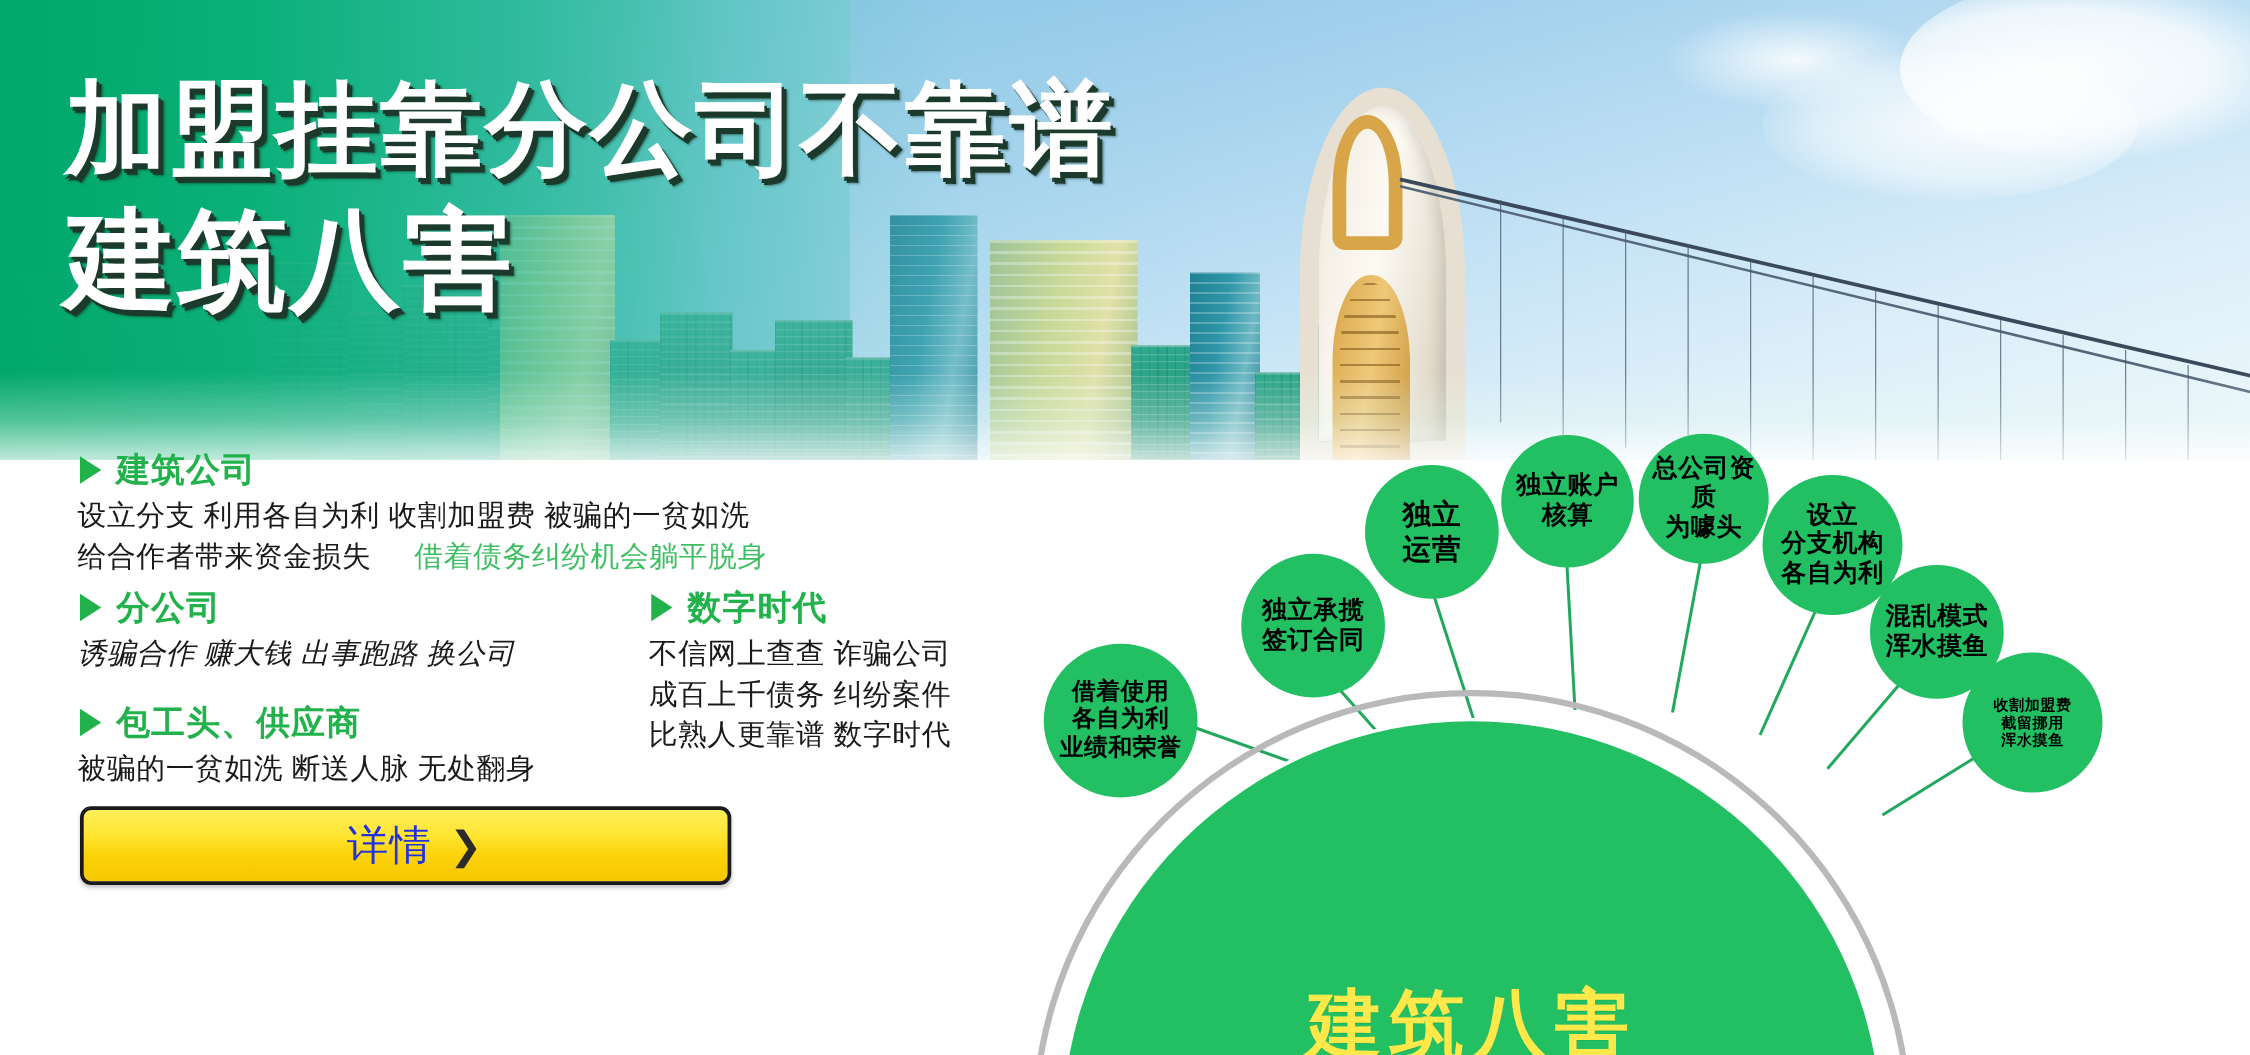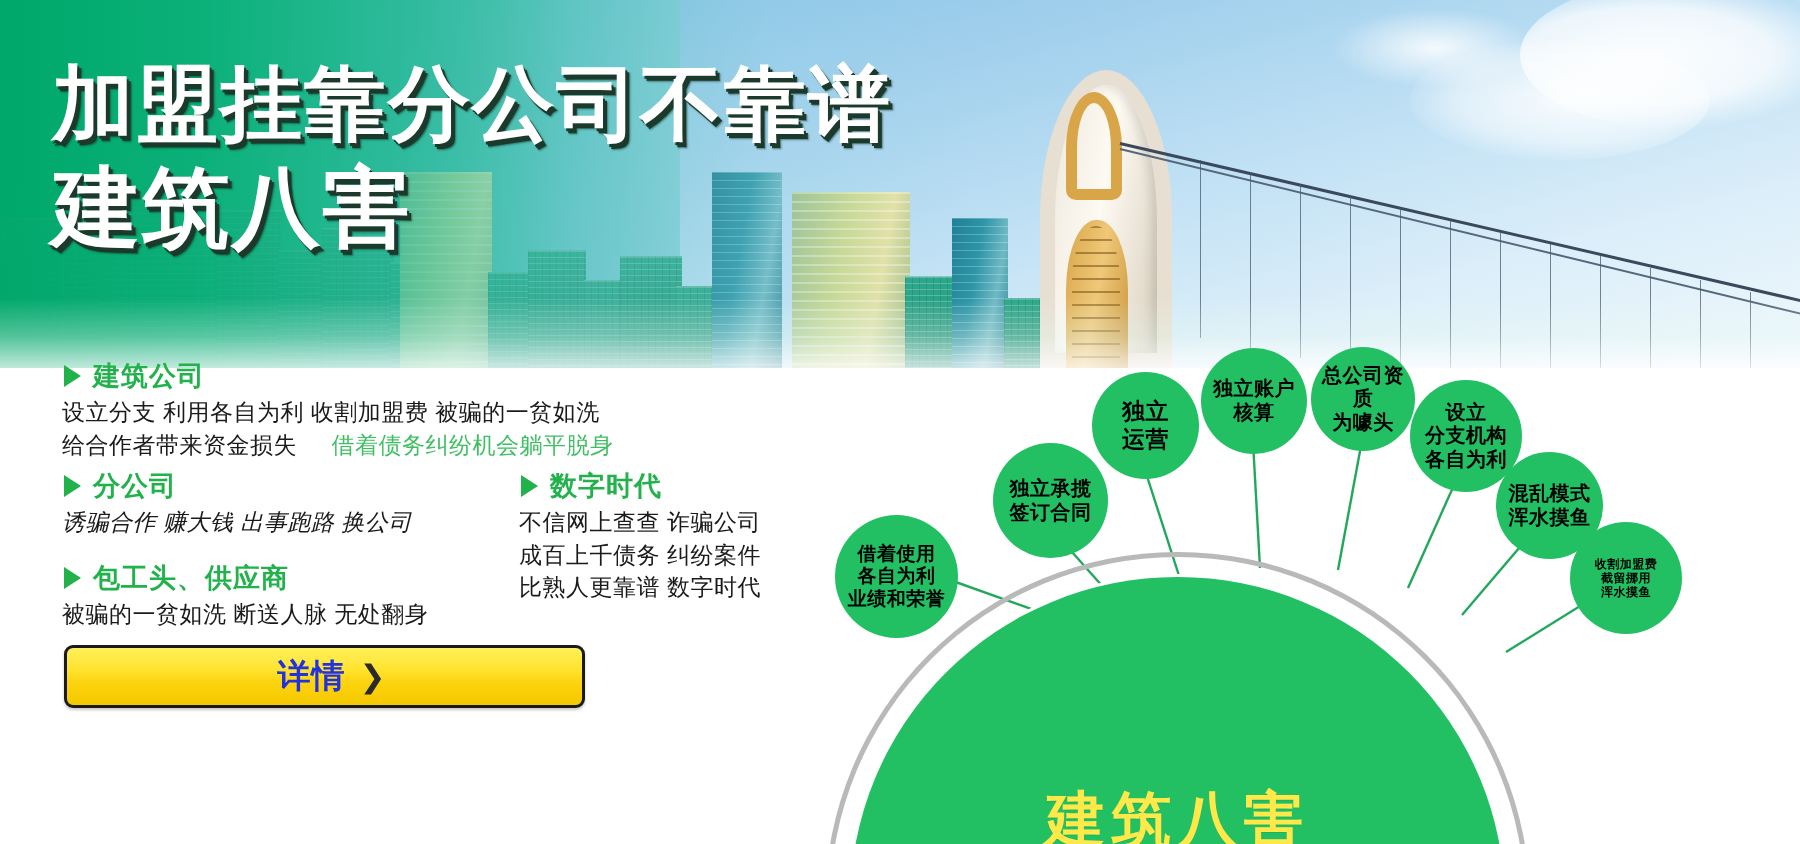--- a/index.html
+++ b/index.html
@@ -129,21 +129,21 @@
 
   .cta{
     position:absolute; left:64px; top:277px; width:521px; height:63px;
     border:3px solid #1a1a1a; border-radius:9px;
     background: linear-gradient(180deg,#ffef5c 0%, #ffe32e 38%, #fcd30d 62%, #f5c800 100%);
     display:flex; align-items:center; justify-content:center; gap:0px;
     box-shadow: 0 2px 3px rgba(0,0,0,.22);
     cursor:pointer;
   }
   .cta-main{ font-size:33px; font-weight:bold; color:#0a0a0a; letter-spacing:1px; }
-  .cta-more{ font-size:33px; font-weight:bold; color:#2233dd; letter-spacing:1px; margin-left:14px;}
+  .cta-more{ font-size:33px; font-weight:normal; color:#2233dd; letter-spacing:1px; margin-left:14px;}
   .cta-chev{ font-size:31px; color:#2a2a2a; margin-left:14px; font-weight:300; }
 
   
   .diagram{ position:absolute; left:790px; top:330px; width:1010px; height:514px; }
   .dome{
     position:absolute; left:35px; top:222px; width:705px; height:355px;
   }
   .dome-outer{
     position:absolute; left:0; top:0; width:705px; height:352px;
     border:5px solid #b9b9b9;

